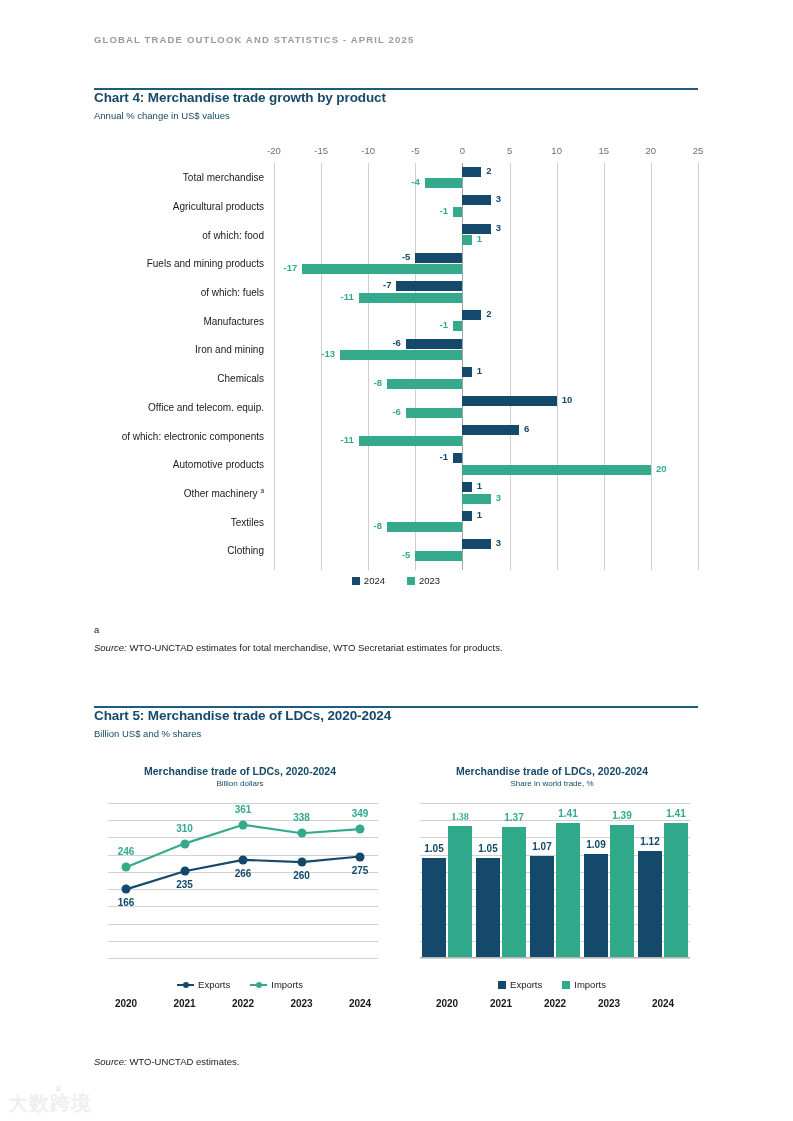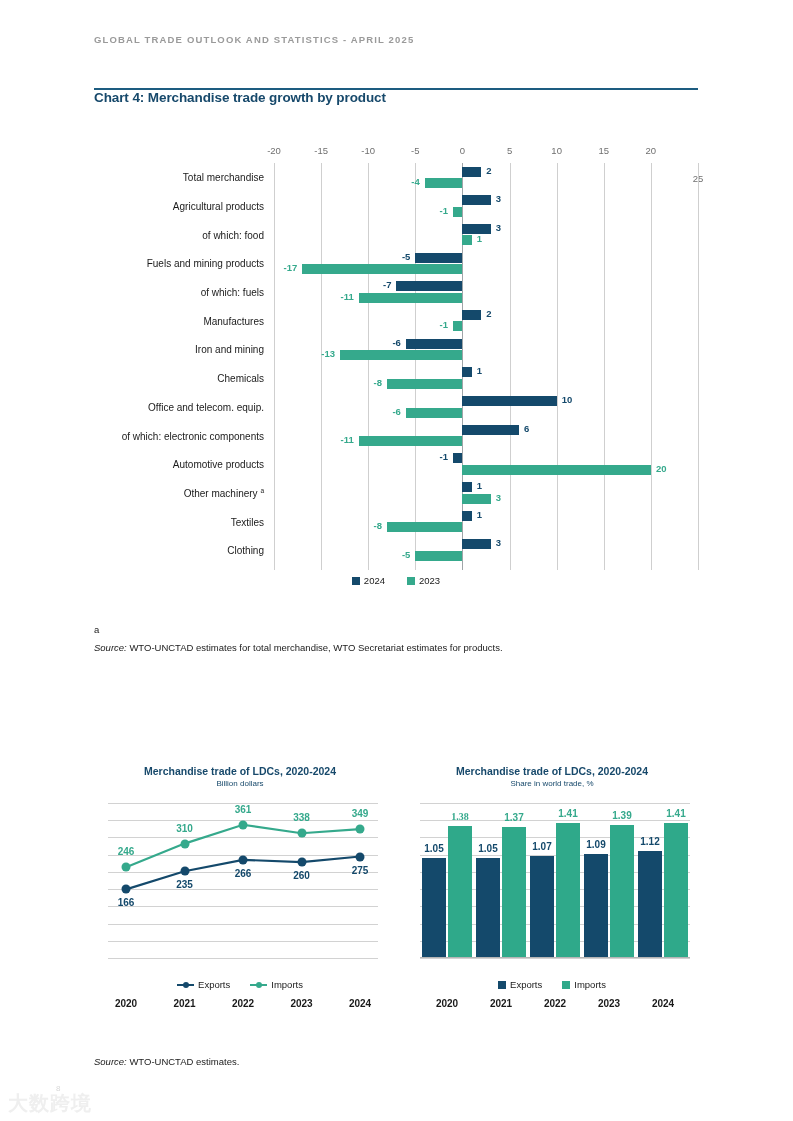--- a/index.html
+++ b/index.html
@@ -136,35 +136,36 @@
 </head>
 <body>
 
 <div class="page">
 
   <div class="running-head">GLOBAL TRADE OUTLOOK AND STATISTICS - APRIL 2025</div>
 
   <div class="chart-block" style="top:88px;">
     <div class="rule"></div>
     <div class="chart-title">Chart 4: Merchandise trade growth by product</div>
+    <div class="chart-sub">Annual % change in US$ values</div>
   </div>
 
   <div id="chart4-area">
     <div class="c4-axis">
       <div class="c4-ticklabels" id="c4-ticks">
           <span style="left: 0px;">-20</span>
           <span style="left: 47.1111px;">-15</span>
           <span style="left: 94.2222px;">-10</span>
           <span style="left: 141.333px;">-5</span>
           <span style="left: 188.444px;">0</span>
           <span style="left: 235.556px;">5</span>
           <span style="left: 282.667px;">10</span>
           <span style="left: 329.778px;">15</span>
           <span style="left: 376.889px;">20</span>
-          <span style="left: 424px; margin-top: 28px;">25</span>
+          <span style="left: 424px;">25</span>
         </div>
       <div id="c4-grid">
           <div class="gridline" style="left: 0px;"></div>
           <div class="gridline" style="left: 47.1111px;"></div>
           <div class="gridline" style="left: 94.2222px;"></div>
           <div class="gridline" style="left: 141.333px;"></div>
           <div class="gridline zero" style="left: 188.444px;"></div>
           <div class="gridline" style="left: 235.556px;"></div>
           <div class="gridline" style="left: 282.667px;"></div>
           <div class="gridline" style="left: 329.778px;"></div>
@@ -317,20 +318,25 @@
       <span class="marker">a</span>
     </div>
   </div>
   <div class="notes" style="top:642px;">
     <div class="note-src">
       <em>Source:</em>
       <span>WTO-UNCTAD estimates for total merchandise, WTO Secretariat estimates for products.</span>
     </div>
   </div>
 
+  <div class="chart-block" style="top:706px;">
+    <div class="rule"></div>
+    <div class="chart-title">Chart 5: Merchandise trade of LDCs, 2020-2024</div>
+    <div class="chart-sub">Billion US$ and % shares</div>
+  </div>
 
   <div id="chart5-panels">
 
     <div class="panel left">
       <div class="panel-title">Merchandise trade of LDCs, 2020-2024</div>
       <div class="panel-sub">Billion dollars</div>
       <div class="plot" id="c5-line-plot">
           <div class="hgrid" style="top: 0px;"></div>
           <div class="hgrid" style="top: 17.2222px;"></div>
           <div class="hgrid" style="top: 34.4444px;"></div>

